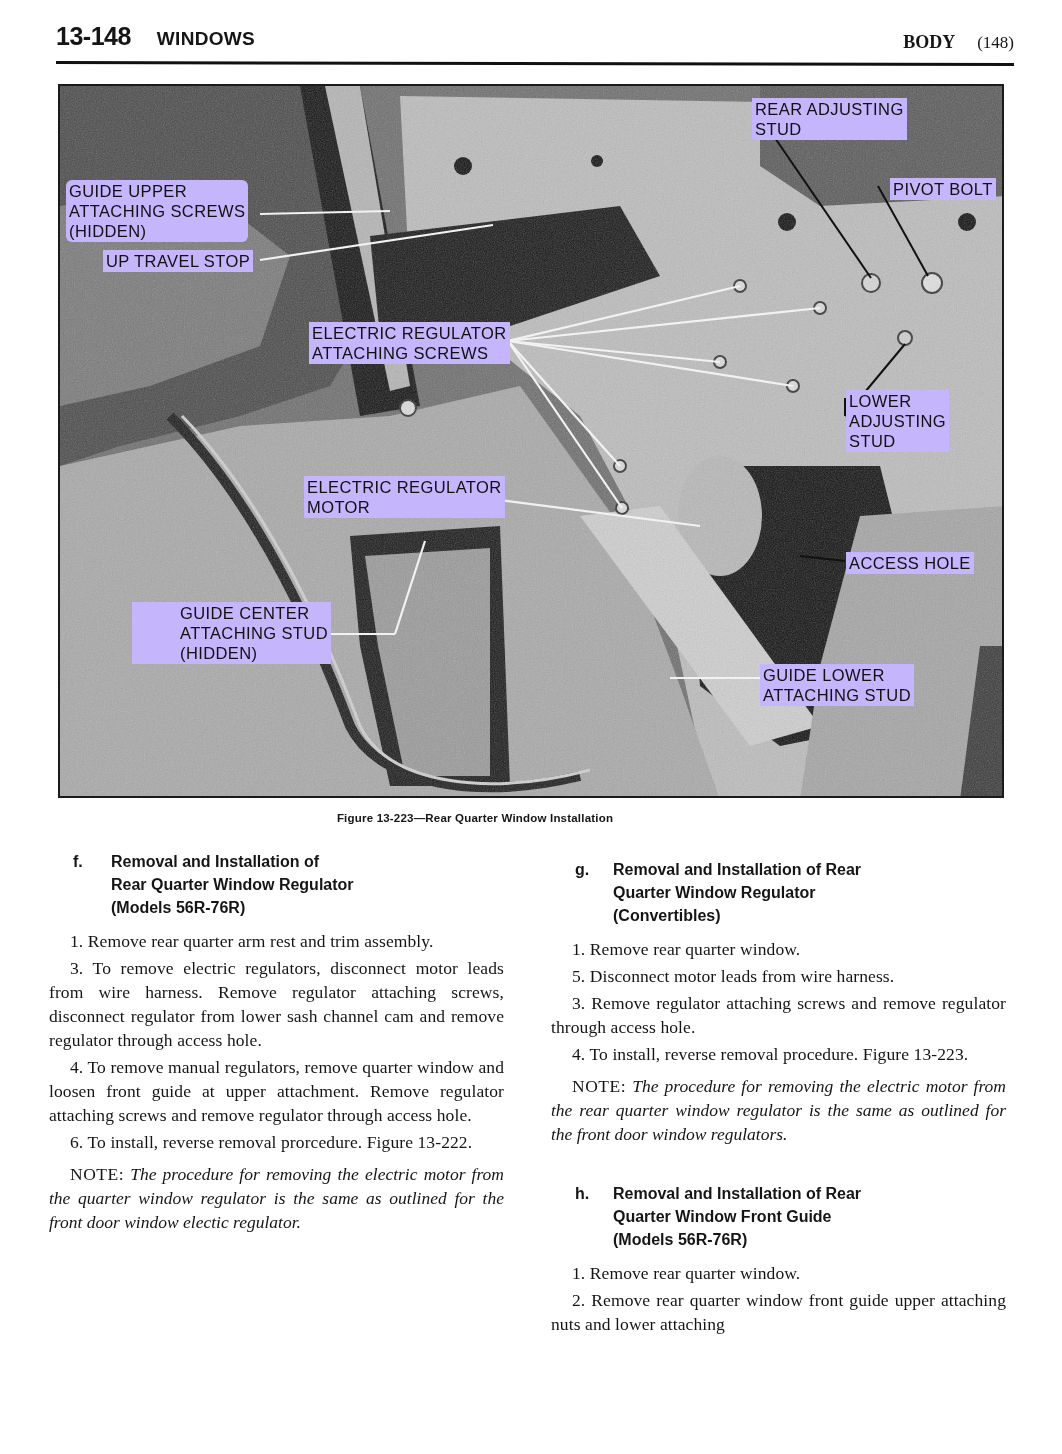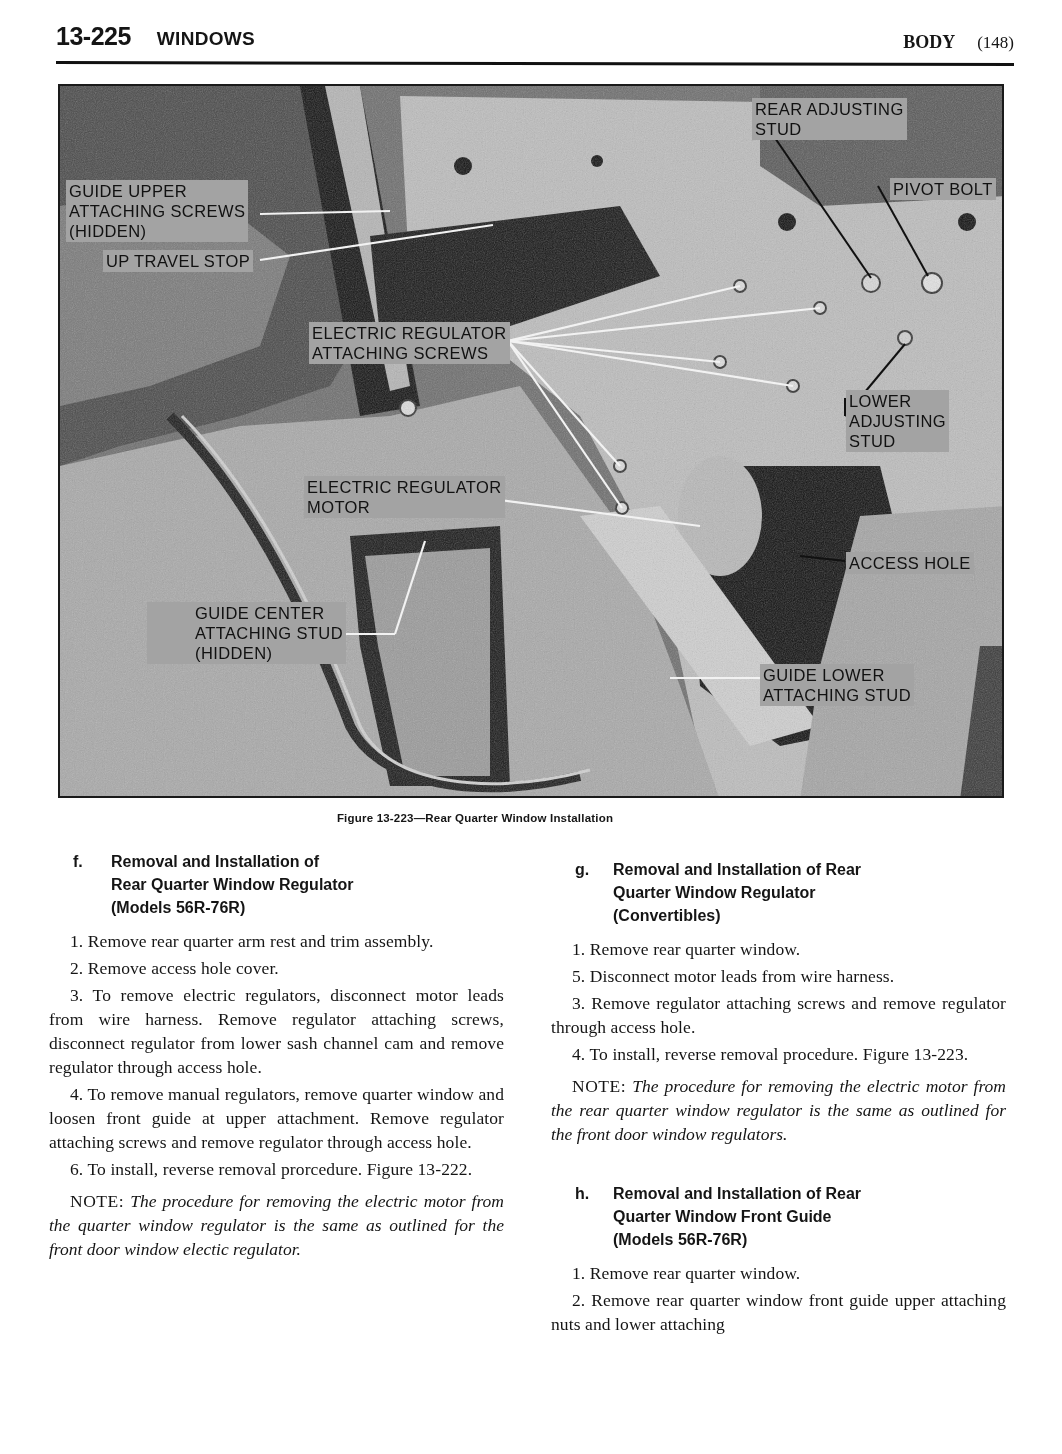--- a/index.html
+++ b/index.html
@@ -12,42 +12,42 @@
   .hdr-num { font-size: 25px; letter-spacing: -0.5px; }
   .hdr-sec { font-size: 19px; margin-left: 26px; letter-spacing: 0.3px; }
   .hdr-right { position: absolute; right: 0; top: 10px; white-space: nowrap; }
   .hdr-body { font-family: Liberation Serif, serif; font-weight: bold; font-size: 18px; }
   .hdr-page { font-family: "Liberation Serif", serif; font-size: 17px; margin-left: 22px; }
   .hdr-rule { position: absolute; left: 0; top: 40px; width: 958px; height: 3px; background: #111; transform: skewY(0.12deg); }
 
   
   .figure { position: absolute; left: 58px; top: 84px; width: 946px; height: 714px; overflow: hidden; border: 2px solid #1a1a1a; background: #7d7d7d; }
   .figure svg.photo { position: absolute; left: 0; top: 0; width: 946px; height: 714px; }
-  .callout { position: absolute; background: #a3a3a3; font-family: "Liberation Sans", sans-serif; font-size: 16.5px; line-height: 20px; color: #111; padding: 1px 3px; letter-spacing: 0.4px; white-space: pre; text-transform: uppercase; }
+  .callout { position: absolute; background: #c4b5fd; font-family: "Liberation Sans", sans-serif; font-size: 16.5px; line-height: 20px; color: #111; padding: 1px 3px; letter-spacing: 0.4px; white-space: pre; text-transform: uppercase; }
   .fig-caption { position: absolute; left: 0; top: 812px; width: 950px; text-align: center; font-family: "Liberation Sans", sans-serif; font-weight: bold; font-size: 11.5px; letter-spacing: 0.2px; }
 
   
   .col { position: absolute; width: 455px; }
   .col-left { left: 49px; top: 850px; }
   .col-right { left: 551px; top: 858px; }
   .sec-head { display: flex; font-family: "Liberation Sans", sans-serif; font-weight: bold; font-size: 16px; line-height: 23px; margin-bottom: 10px; }
   .sec-letter { width: 30px; padding-left: 24px; flex: none; box-sizing: content-box; }
   .sec-title { padding-left: 8px; white-space: pre-line; }
   .step { font-size: 17.5px; line-height: 24px; text-align: justify; text-indent: 21px; margin-bottom: 3px; letter-spacing: 0.1px; }
   .note { font-size: 17.5px; line-height: 24px; text-align: justify; text-indent: 21px; margin-top: 8px; }
   .note-label { font-style: normal; letter-spacing: 0.5px; }
   .note-text { font-style: italic; }
   .gap-h { height: 36px; }
 </style>
 </head>
 <body>
 
 <div class="page-header">
   <div class="hdr-left">
-    <span class="hdr-num">13-225</span><span class="hdr-sec">WINDOWS</span>
+    <span class="hdr-num">13-148</span><span class="hdr-sec">WINDOWS</span>
   </div>
   <div class="hdr-right">
     <span class="hdr-body">BODY</span><span class="hdr-page">(148)</span>
   </div>
   <div class="hdr-rule"></div>
 </div>
 
 <div class="figure">
   <svg class="photo" viewBox="0 0 946 714" xmlns="http://www.w3.org/2000/svg">
     <defs>
@@ -123,53 +123,52 @@
     </g>
     <g stroke="#111" stroke-width="2" fill="none">
       <line x1="700" y1="30" x2="811" y2="192"></line>
       <line x1="818" y1="100" x2="868" y2="190"></line>
       <line x1="785" y1="330" x2="845" y2="258"></line>
       <line x1="785" y1="330" x2="785" y2="312"></line>
       <line x1="785" y1="475" x2="740" y2="470"></line>
     </g>
   </svg>
 
-  <div class="callout" style="left:6px; top:94px;">GUIDE UPPER
+  <div class="callout" style="left:6px; top:94px;border-radius:6px;">GUIDE UPPER
 ATTACHING SCREWS
 (HIDDEN)</div>
   <div class="callout" style="left:43px; top:164px;">UP TRAVEL STOP</div>
   <div class="callout" style="left:249px; top:236px;">ELECTRIC REGULATOR
 ATTACHING SCREWS</div>
   <div class="callout" style="left:692px; top:12px;">REAR ADJUSTING
 STUD</div>
   <div class="callout" style="left:830px; top:92px;">PIVOT BOLT</div>
   <div class="callout" style="left:786px; top:304px;">LOWER
 ADJUSTING
 STUD</div>
   <div class="callout" style="left:244px; top:390px;">ELECTRIC REGULATOR
 MOTOR</div>
   <div class="callout" style="left:786px; top:466px;">ACCESS HOLE</div>
-  <div class="callout" style="left:87px; top:516px;padding-left:48px;">GUIDE CENTER
+  <div class="callout" style="left:72px; top:516px;padding-left:48px;">GUIDE CENTER
 ATTACHING STUD
 (HIDDEN)</div>
   <div class="callout" style="left:700px; top:578px;">GUIDE LOWER
 ATTACHING STUD</div>
 </div>
 
 <div class="fig-caption">Figure 13-223—Rear Quarter Window Installation</div>
 
 <div class="col col-left">
   <div class="sec-head">
     <span class="sec-letter">f.</span>
     <span class="sec-title">Removal and Installation of
 Rear Quarter Window Regulator
 (Models 56R-76R)</span>
   </div>
   <p class="step">1. Remove rear quarter arm rest and trim assembly.</p>
-  <p class="step">2. Remove access hole cover.</p>
   <p class="step">3. To remove electric regulators, disconnect motor leads from wire harness. Remove regulator attaching screws, disconnect regulator from lower sash channel cam and remove regulator through access hole.</p>
   <p class="step">4. To remove manual regulators, remove quarter window and loosen front guide at upper attachment. Remove regulator attaching screws and remove regulator through access hole.</p>
   <p class="step">6. To install, reverse removal prorcedure. Figure 13-222.</p>
   <p class="note">
     <span class="note-label">NOTE:</span>
     <span class="note-text">The procedure for removing the electric motor from the quarter window regulator is the same as outlined for the front door window electic regulator.</span>
   </p>
 </div>
 
 <div class="col col-right">

